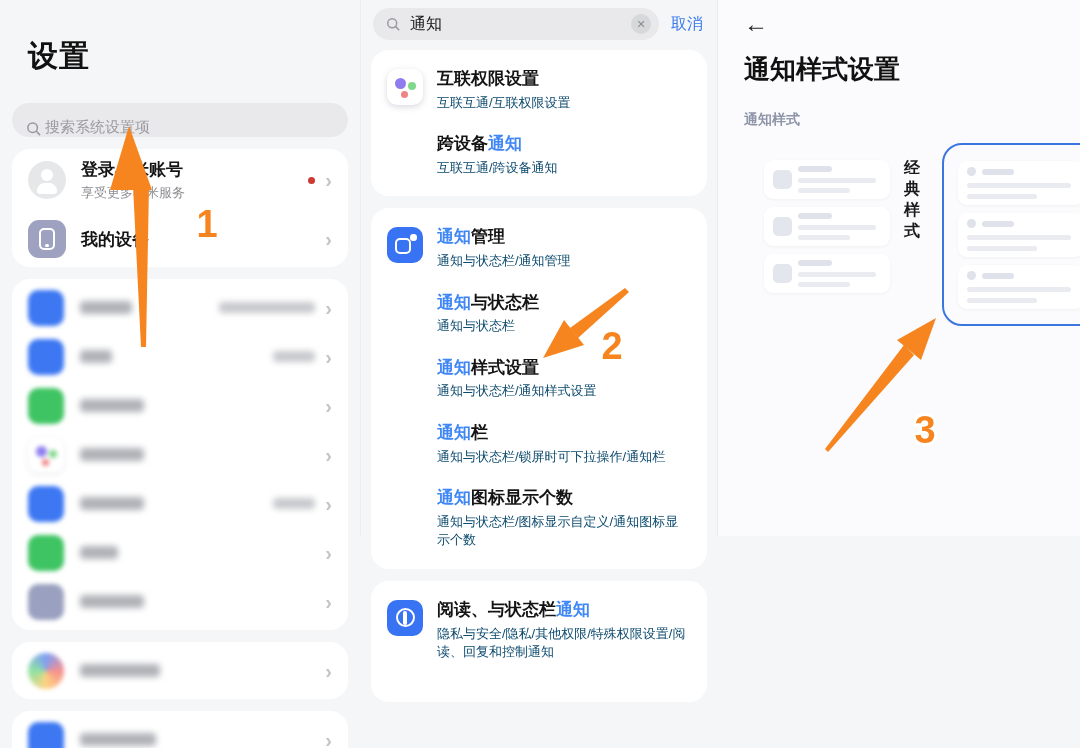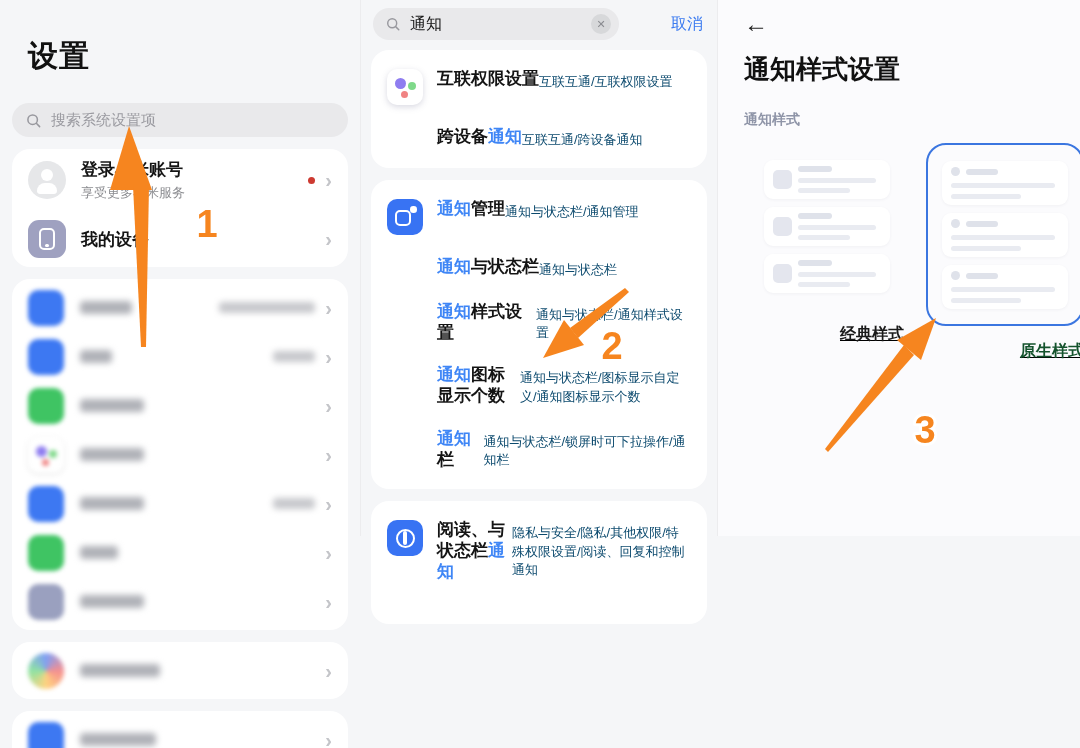--- a/index.html
+++ b/index.html
@@ -4,21 +4,21 @@
 <style>
   html,body{margin:0;padding:0;}
   body{width:1080px;height:748px;overflow:hidden;position:relative;
        font-family:"Liberation Sans","DejaVu Sans",sans-serif;
        background:#f5f6f8;-webkit-font-smoothing:antialiased;}
   .panel{position:absolute;top:0;height:536px;box-sizing:border-box;}
   
   #left{left:0;width:360px;background:#f5f6f8;}
   .l-title{font-size:30px;font-weight:700;color:#111;margin:36px 0 0 28px;letter-spacing:1px;}
   .l-search{margin:26px 12px 0;height:34px;border-radius:17px;background:#e9e9eb;
-            display:flex;align-items:center;padding:0 13px;gap:9px;}
+            display:flex;align-items:flex-end;padding:0 13px;gap:3px;}
   .l-search .ph{color:#9b9ba1;font-size:15px;}
   .card{background:#fff;border-radius:18px;margin:12px 12px 0;overflow:hidden;}
   .a-row{display:flex;align-items:center;padding:9px 16px;}
   .avatar{width:38px;height:38px;border-radius:50%;background:#e6e7e9;position:relative;flex:none;margin-right:15px;}
   .avatar .head{position:absolute;left:13px;top:8px;width:12px;height:12px;border-radius:50%;background:#fff;}
   .avatar .body{position:absolute;left:9px;top:22px;width:20px;height:11px;border-radius:10px 10px 4px 4px;background:#fff;}
   .devic{width:38px;height:38px;border-radius:11px;background:#9fa1c0;position:relative;flex:none;margin-right:15px;}
   .devic .ph-shape{position:absolute;left:11px;top:8px;width:16px;height:22px;border:2.5px solid #fff;border-radius:5px;box-sizing:border-box;}
   .devic .ph-dot{position:absolute;left:17px;top:24px;width:4px;height:2.5px;background:#fff;border-radius:2px;}
   .a-main{display:flex;flex-direction:column;}
@@ -39,46 +39,46 @@
   .ic .d3{position:absolute;left:14px;top:22px;width:7px;height:7px;border-radius:50%;background:#f08383;}
   .bbar{height:13px;border-radius:4px;background:#b0b2b8;filter:blur(3px);}
   .rbar{height:11px;border-radius:4px;background:#c7c8cc;filter:blur(3px);margin-right:10px;}
   
   #middle{left:360px;width:358px;background:#f5f6f8;border-left:1px solid #ececee;border-right:1px solid #ececee;}
   .m-searchrow{display:flex;align-items:center;padding:8px 14px 2px 12px;gap:12px;}
   .m-pill{flex:1;height:32px;border-radius:16px;background:#e9e9eb;display:flex;align-items:center;padding:0 8px 0 12px;gap:9px;}
   .m-query{font-size:16px;color:#161616;}
   .clear-btn{margin-left:auto;width:20px;height:20px;border-radius:50%;background:#d7d8da;color:#8a8b90;
              display:flex;align-items:center;justify-content:center;font-size:11px;font-weight:700;flex:none;}
-  .cancel{color:#3a7af0;font-size:16px;flex:none;margin-left:40px;}
+  .cancel{color:#3a7af0;font-size:16px;flex:none;}
   .m-card{background:#fff;border-radius:18px;margin:8px 10px 12px;padding:8px 0;}
   .m-row{display:flex;padding:11px 16px;gap:14px;}
   .m-row.noicon{padding-left:66px;}
   .m-ic{width:36px;height:36px;border-radius:10px;flex:none;position:relative;}
   .m-ic.dots-app{background:#fff;box-shadow:0 2px 6px rgba(120,120,150,.28);}
   .m-ic.dots-app .d1{position:absolute;left:8px;top:9px;width:11px;height:11px;border-radius:50%;background:#8f7df0;}
   .m-ic.dots-app .d2{position:absolute;left:21px;top:13px;width:8px;height:8px;border-radius:50%;background:#7fd98a;}
   .m-ic.dots-app .d3{position:absolute;left:14px;top:22px;width:7px;height:7px;border-radius:50%;background:#f08383;}
   .m-ic.notify-manage{background:#3873f3;}
   .m-ic.notify-manage .sq{position:absolute;left:8px;top:11px;width:16px;height:16px;border:2.5px solid #fff;border-radius:5px;box-sizing:border-box;}
   .m-ic.notify-manage .dt{position:absolute;left:23px;top:7px;width:6.5px;height:6.5px;border-radius:50%;background:#fff;}
   .m-ic.notify-control{background:#3873f3;}
   .m-ic.notify-control .ring{position:absolute;left:8.5px;top:8.5px;width:19px;height:19px;border:2.5px solid #fff;border-radius:50%;box-sizing:border-box;}
   .m-ic.notify-control .bar{position:absolute;left:16.2px;top:11px;width:3.5px;height:14px;background:#fff;border-radius:2px;}
-  .m-text{display:flex;flex-direction:row;max-width:258px;}
+  .m-text{display:flex;flex-direction:column;max-width:258px;}
   .m-title{font-size:17px;font-weight:700;color:#141414;line-height:1.22;}
   .m-title .hl{color:#3f86f6;}
   .m-sub{font-size:13px;color:#0c4a6e;margin-top:4px;line-height:1.42;}
   
   #right{left:718px;width:362px;background:#fbfbfd;}
   .back{margin:12px 0 0 26px;font-size:24px;color:#1a1a1a;line-height:1;width:30px;}
   .r-title{font-size:26px;font-weight:700;color:#111;margin:16px 0 0 26px;}
   .r-section{font-size:14px;font-weight:600;color:#8f95a8;margin:24px 8px 0 26px;}
   .tiles{display:flex;align-items:flex-start;gap:22px;margin:14px 0 0 32px;}
-  .style-col{display:flex;flex-direction:column;align-items:flex-end;text-decoration:underline;}
+  .style-col{display:flex;flex-direction:row;align-items:flex-start;}
   .tile{padding:17px 14px 8px;}
   .tile.selected{border:2.5px solid #3b76e0;border-radius:20px;padding:16px 14px 7px;}
   .mini{width:126px;background:#fff;border-radius:9px;box-shadow:0 1px 3px rgba(80,80,110,.06);
         padding:6px 9px;margin-bottom:8px;box-sizing:border-box;}
   .mini .l1{display:flex;align-items:center;gap:6px;}
   .mini .sq{width:19px;height:19px;border-radius:5px;background:#e4e6ee;flex:none;}
   .mini .ci{width:9px;height:9px;border-radius:50%;background:#dfe2ea;flex:none;}
   .mini .tb{height:6px;border-radius:3px;background:#dfe2ea;}
   .mini .fb{height:5px;border-radius:3px;background:#e9ebf1;}
   .mini .col{display:flex;flex-direction:column;}
@@ -246,28 +246,28 @@
        </span>
         </div>
         <div class="m-row noicon">
           <span class="m-text">
          <span class="m-title"><span class="hl">通知</span><span class="">样式设置</span></span>
          <span class="m-sub">通知与状态栏/通知样式设置</span>
        </span>
         </div>
         <div class="m-row noicon">
           <span class="m-text">
+         <span class="m-title"><span class="hl">通知</span><span class="">栏</span></span>
+         <span class="m-sub">通知与状态栏/锁屏时可下拉操作/通知栏</span>
+       </span>
+        </div>
+        <div class="m-row noicon">
+          <span class="m-text">
          <span class="m-title"><span class="hl">通知</span><span class="">图标显示个数</span></span>
          <span class="m-sub">通知与状态栏/图标显示自定义/通知图标显示个数</span>
-       </span>
-        </div>
-        <div class="m-row noicon">
-          <span class="m-text">
-         <span class="m-title"><span class="hl">通知</span><span class="">栏</span></span>
-         <span class="m-sub">通知与状态栏/锁屏时可下拉操作/通知栏</span>
        </span>
         </div>
       </div>
       <div class="m-card">
         <div class="m-row">
           <span class="m-ic notify-control">
             <span class="ring"></span>
             <span class="bar"></span>
           </span>
           <span class="m-text">

